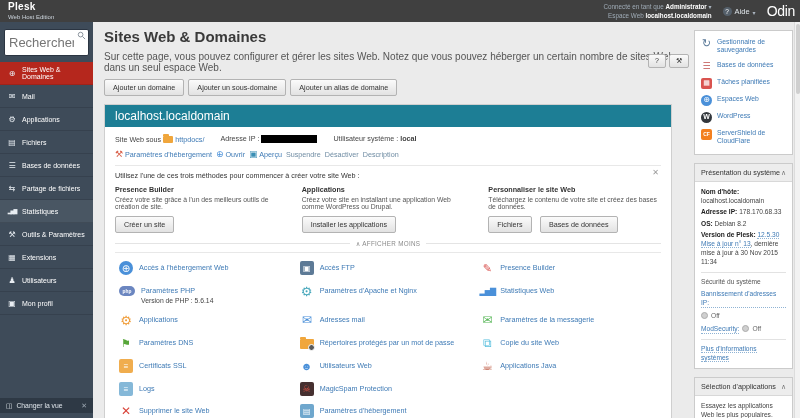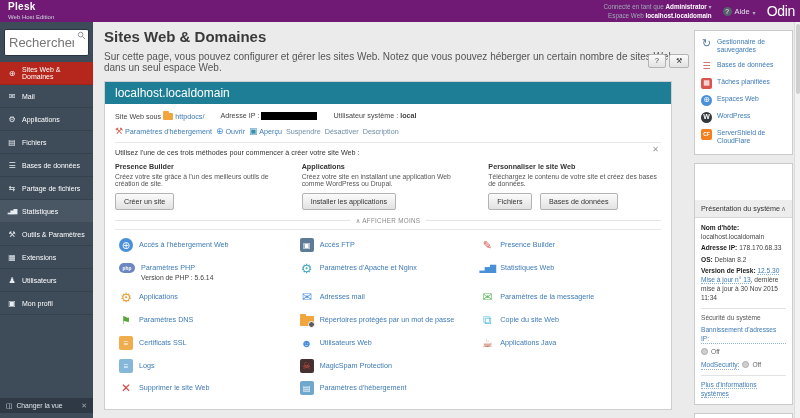--- a/index.html
+++ b/index.html
@@ -1,21 +1,21 @@
 <!DOCTYPE html>
 <html><head>
 <meta charset="utf-8">
 <style>
   * { margin:0; padding:0; box-sizing:border-box; }
   html,body { width:800px; height:418px; overflow:hidden; }
   body { font-family:"Liberation Sans","DejaVu Sans",sans-serif; background:#ebebeb; position:relative; color:#333; }
   a { text-decoration:none; }
 
   
-  .topbar { position:absolute; top:0; left:0; width:800px; height:22px; background:#701a75; color:#fff; z-index:9; }
+  .topbar { position:absolute; top:0; left:0; width:800px; height:22px; background:#404040; color:#fff; z-index:9; }
   .brand { position:absolute; left:8px; top:2px; line-height:1; }
   .brand .b1 { font-size:10px; font-weight:bold; letter-spacing:.3px; }
   .brand .b2 { font-size:6px; color:#cdd5dd; margin-top:2px; }
   .top-right { position:absolute; right:5px; top:0; height:22px; display:flex; align-items:center; gap:11px; }
   .conn { text-align:right; font-size:6.3px; color:#9fab b6; color:#9fabb6; line-height:1.45; }
   .conn b { color:#fff; font-weight:bold; }
   .aide { font-size:7.5px; color:#dfe5ea; display:flex; align-items:flex-end; gap:3px; }
   .q-circ { width:9px; height:9px; border-radius:50%; background:#55606b; color:#fff; font-size:6.5px; display:flex; align-items:center; justify-content:center; }
   .caret { font-size:6px; color:#aab4bf; }
   .odin { font-size:14px; font-weight:400; letter-spacing:-.3px; color:#fff; }
@@ -97,21 +97,21 @@
   .box { background:#fff; border:1px solid #cbcbcb; margin-top:8px; }
   .fav { padding:7px 6px 2px; }
   .fav-item { display:flex; gap:5px; align-items:flex-start; margin-bottom:6px; font-size:6.8px; line-height:1.25; }
   .ri { width:11px; height:11px; flex:none; display:flex; align-items:center; justify-content:center; border-radius:2px; color:#fff; font-size:7px; }
   .ri-backup { color:#5b7a99; font-size:11px; }
   .ri-db { color:#c0504d; font-size:9px; }
   .ri-cal { background:#d9534f; font-size:7px; }
   .ri-globe { background:#4a90d9; border-radius:50%; font-size:8px; }
   .ri-wp { background:#32373c; border-radius:50%; font-size:7px; font-weight:bold; }
   .ri-cf { background:#f38020; font-size:5px; font-weight:bold; }
-  .box-head { background:#ededed; border-bottom:1px solid #d8d8d8; padding:4px 6px; font-size:7.2px; color:#333; display:flex; justify-content:space-between; align-items:flex-end;margin-top:36px; }
+  .box-head { background:#ededed; border-bottom:1px solid #d8d8d8; padding:4px 6px; font-size:7.2px; color:#333; display:flex; justify-content:space-between; align-items:flex-end; }
   .box-head .up { color:#777; font-size:7px; cursor:pointer; }
   .box-body { padding:5px 6px 6px; font-size:6.6px; color:#444; line-height:1.4; }
   .box-body .row { margin-bottom:2px; }
   .box-body b { color:#222; }
   .dotted { color:#3e7ab5; border-bottom:1px dotted #8fb3d4; cursor:pointer; }
   .divline { border-top:1px solid #e2e2e2; margin:5px 0 4px; }
   .sec-title { color:#555; margin-bottom:3px; }
   .toggle-row { display:flex; align-items:center; gap:3px; margin-bottom:3px; flex-wrap:wrap; }
   .tg { width:7px; height:7px; border-radius:50%; background:#cfcfcf; border:1px solid #ababab; display:inline-block; }
   .off { color:#666; }
@@ -203,20 +203,25 @@
 </div>
 
 <div class="corner-tools">
   <span class="btn">?</span>
   <span class="btn"><span>⚒</span></span>
 </div>
 
 <div class="main">
   <h1>Sites Web &amp; Domaines</h1>
   <div class="subtitle">Sur cette page, vous pouvez configurer et gérer les sites Web. Notez que vous pouvez héberger un certain nombre de sites Web dans un seul espace Web.</div>
+  <div class="btn-row">
+    <span class="btn">Ajouter un domaine</span>
+    <span class="btn">Ajouter un sous-domaine</span>
+    <span class="btn">Ajouter un alias de domaine</span>
+  </div>
 
   <div class="panel">
     <div class="panel-head">localhost.localdomain</div>
     <div class="panel-body">
       <div class="inforow">
         <span><span class="lbl">Site Web sous</span>
           <span class="fi-folder" style="display:inline-block;width:10px;height:7px;vertical-align:-1px;"></span>
           <a class="link">httpdocs/</a></span>
         <span><span class="lbl">Adresse IP :</span> <span class="redact"></span></span>
         <span><span class="lbl">Utilisateur système :</span> <b>local</b></span>

